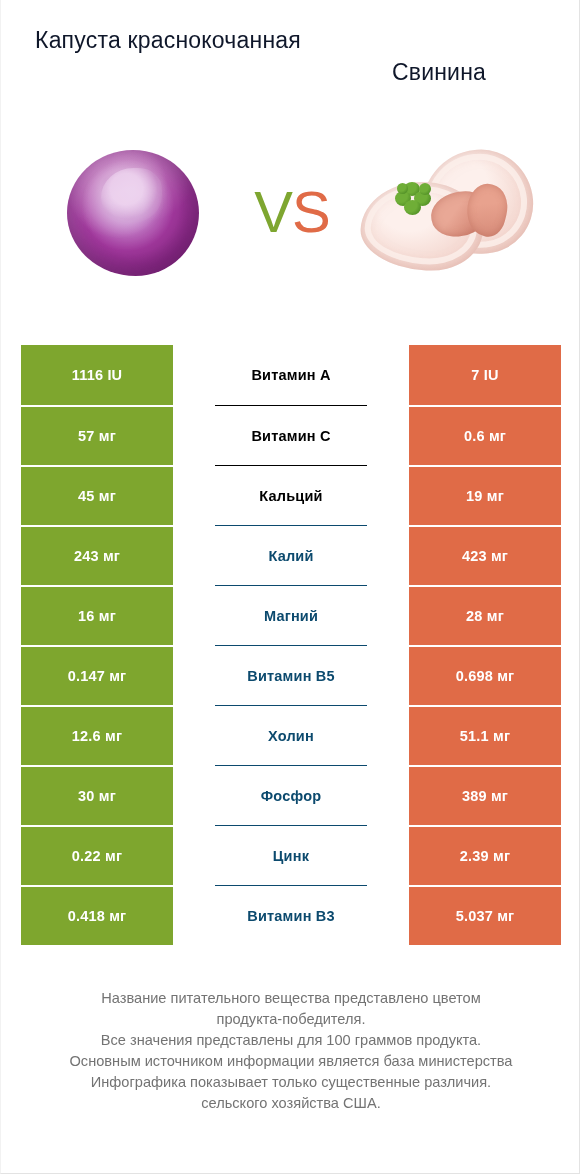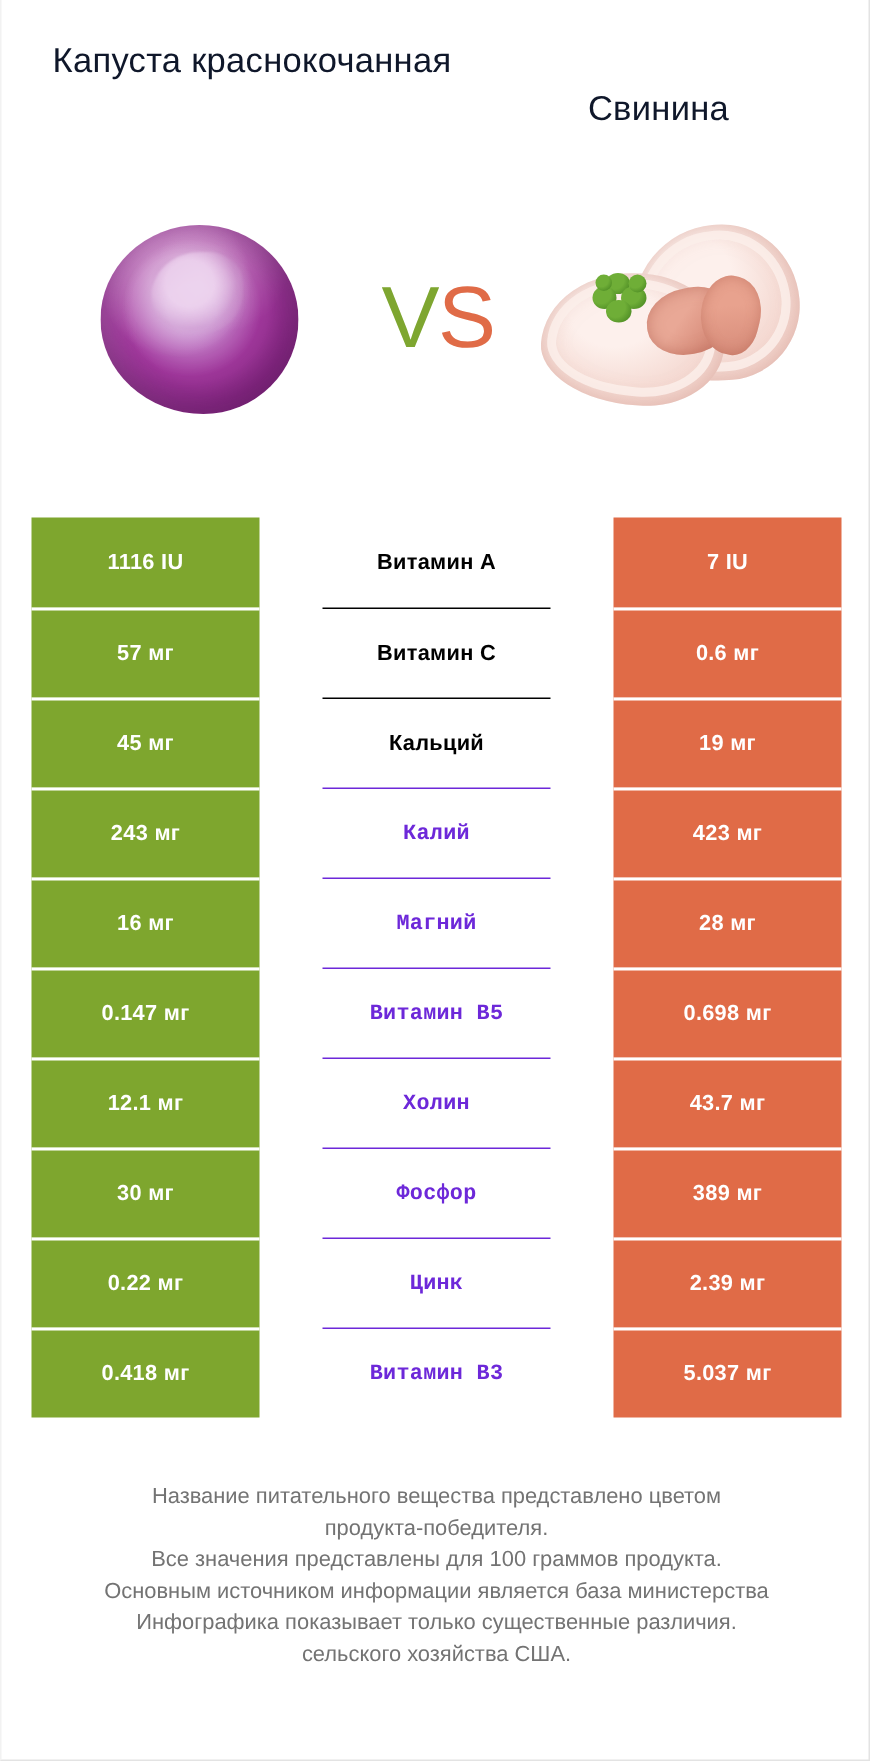--- a/index.html
+++ b/index.html
@@ -219,21 +219,21 @@
     background: #ffffff;
     font-weight: 700;
     font-size: 14.5px;
     letter-spacing: .2px;
   }
   .row + .row .cell-left  { border-top: 2px solid #ffffff; }
   .row + .row .cell-right { border-top: 2px solid #ffffff; }
   .row + .row .cell-mid   { border-top: 1px solid currentColor; }
 
   .win-green .cell-mid  { color: #000000; }
-  .win-orange .cell-mid { color: #6d28d9; font-family: Liberation Mono, monospace; }
+  .win-orange .cell-mid { color: #0c4a6e; }
 
   
   .footer {
     position: absolute;
     left: 30px;
     top: 988px;
     width: 520px;
     text-align: center;
     color: #737373;
     font-size: 14.6px;
@@ -308,23 +308,23 @@
         <div class="cell cell-left">16 мг</div>
         <div class="cell cell-mid">Магний</div>
         <div class="cell cell-right">28 мг</div>
       </div>
       <div class="row win-orange">
         <div class="cell cell-left">0.147 мг</div>
         <div class="cell cell-mid">Витамин B5</div>
         <div class="cell cell-right">0.698 мг</div>
       </div>
       <div class="row win-orange">
-        <div class="cell cell-left">12.1 мг</div>
+        <div class="cell cell-left">12.6 мг</div>
         <div class="cell cell-mid">Холин</div>
-        <div class="cell cell-right">43.7 мг</div>
+        <div class="cell cell-right">51.1 мг</div>
       </div>
       <div class="row win-orange">
         <div class="cell cell-left">30 мг</div>
         <div class="cell cell-mid">Фосфор</div>
         <div class="cell cell-right">389 мг</div>
       </div>
       <div class="row win-orange">
         <div class="cell cell-left">0.22 мг</div>
         <div class="cell cell-mid">Цинк</div>
         <div class="cell cell-right">2.39 мг</div>

